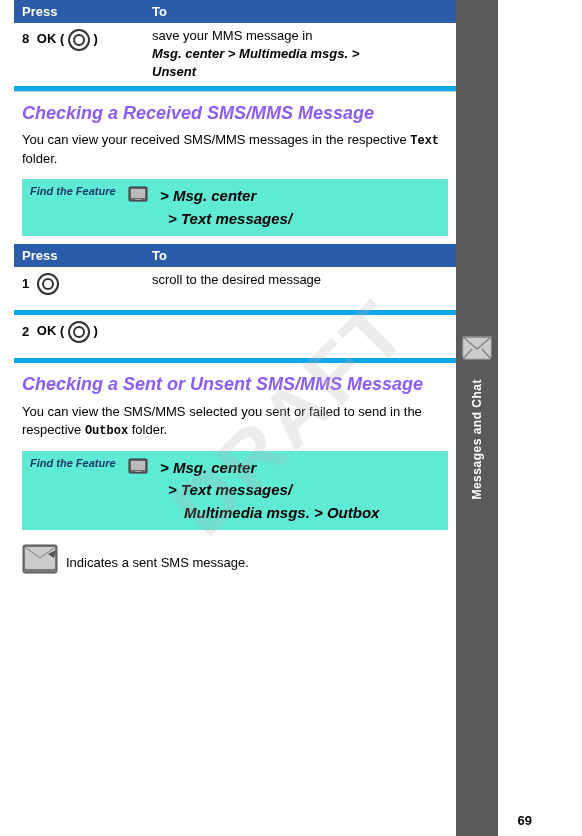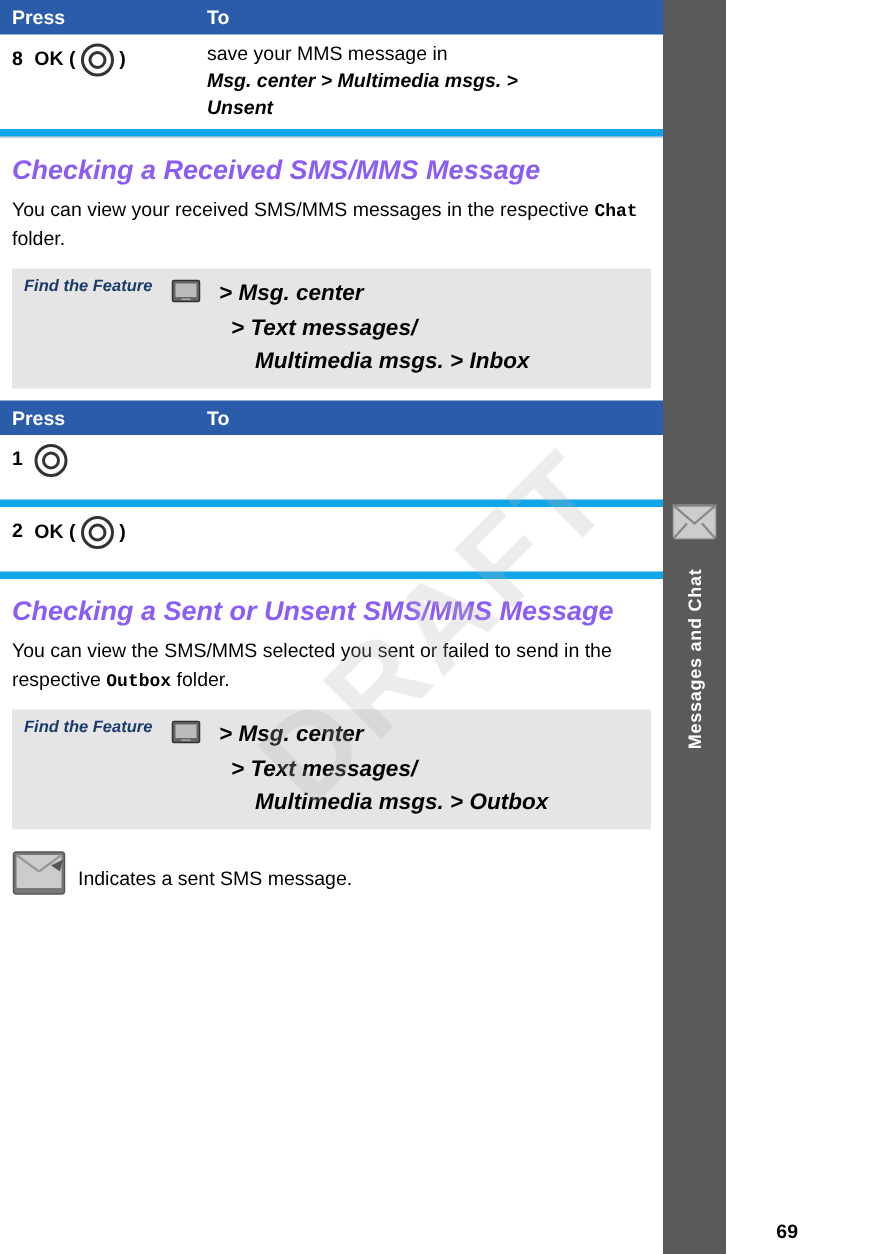--- a/index.html
+++ b/index.html
@@ -10,20 +10,21 @@
       font-size: 13px;
       background: #fff;
       overflow: hidden;
       position: relative;
     }
 
     .page-wrapper {
       display: flex;
       width: 484px;
       height: 836px;
+      margin-left: 14px;
     }
 
     .main-content {
       flex: 1;
       padding: 0 0 0 0;
       overflow: hidden;
     }
 
     
     .sidebar-tab {
@@ -127,21 +128,21 @@
     }
 
     .section-body {
       font-size: 13px;
       padding: 2px 8px 6px 8px;
       line-height: 1.45;
     }
 
     
     .find-feature-box {
-      background: #e5e5e5;
+      background: #5eead4;
       margin: 4px 8px 8px 8px;
       padding: 6px 8px;
       display: flex;
       align-items: flex-start;
       gap: 8px;
     }
 
     .find-feature-label {
       font-size: 11px;
       font-weight: bold;
@@ -238,54 +239,54 @@
         </div>
       </div>
     </div>
 
     <div>
       <div class="section-title">
         <span>Checking a Received SMS/MMS Message</span>
       </div>
       <div class="section-body">
         <span>You can view your received SMS/MMS messages in the respective</span>
-        <span class="mono">Chat</span>
+        <span class="mono">Text</span>
         <span>folder.</span>
       </div>
 
       <div class="find-feature-box">
         <div class="find-feature-label">
           <span>Find the Feature</span>
         </div>
         <div style="margin-right:4px; margin-top:1px;">
           
           <svg width="20" height="16" viewBox="0 0 20 16">
             <rect x="1" y="1" width="18" height="14" rx="1" fill="#666" stroke="#333" stroke-width="1"></rect>
             <rect x="3" y="3" width="14" height="9" fill="#bbb"></rect>
             <rect x="7" y="13" width="6" height="1" fill="#aaa"></rect>
           </svg>
         </div>
         <div class="find-feature-content">
           <span>&gt; Msg. center</span><br>
           <span style="padding-left:8px;">&gt; Text messages/</span><br>
-          <span style="padding-left:24px;">Multimedia msgs. &gt; Inbox</span>
         </div>
       </div>
 
       <div>
         <div class="table-header">
           <div class="col-press">Press</div>
           <div class="col-to">To</div>
         </div>
 
         <div class="table-row">
           <div class="col-press">
             <span class="row-num">1</span>
             <span class="nav-icon" style="display:inline-block;"></span>
           </div>
+          <div class="col-to">scroll to the desired message</div>
         </div>
 
         <div class="table-row">
           <div class="col-press">
             <span class="row-num">2</span>
             <span class="ok-btn">OK (</span>
             <span class="nav-icon"></span>
             <span class="ok-btn">)</span>
           </div>
         </div>

